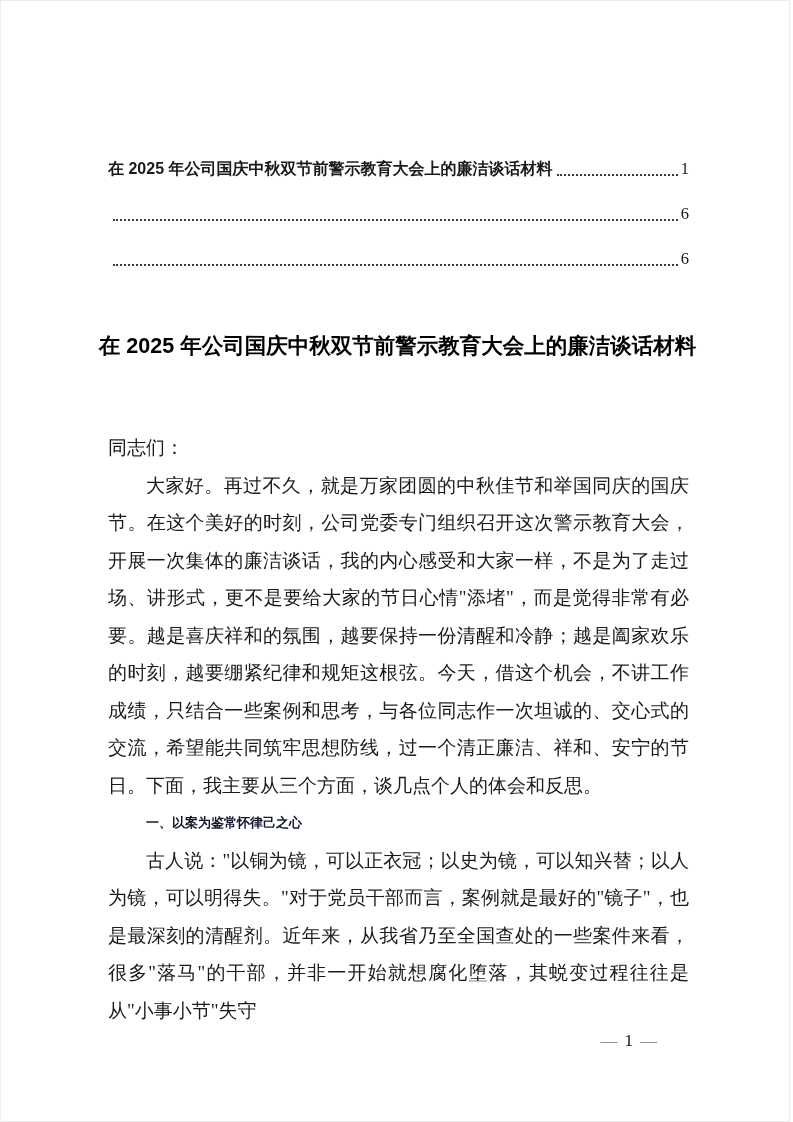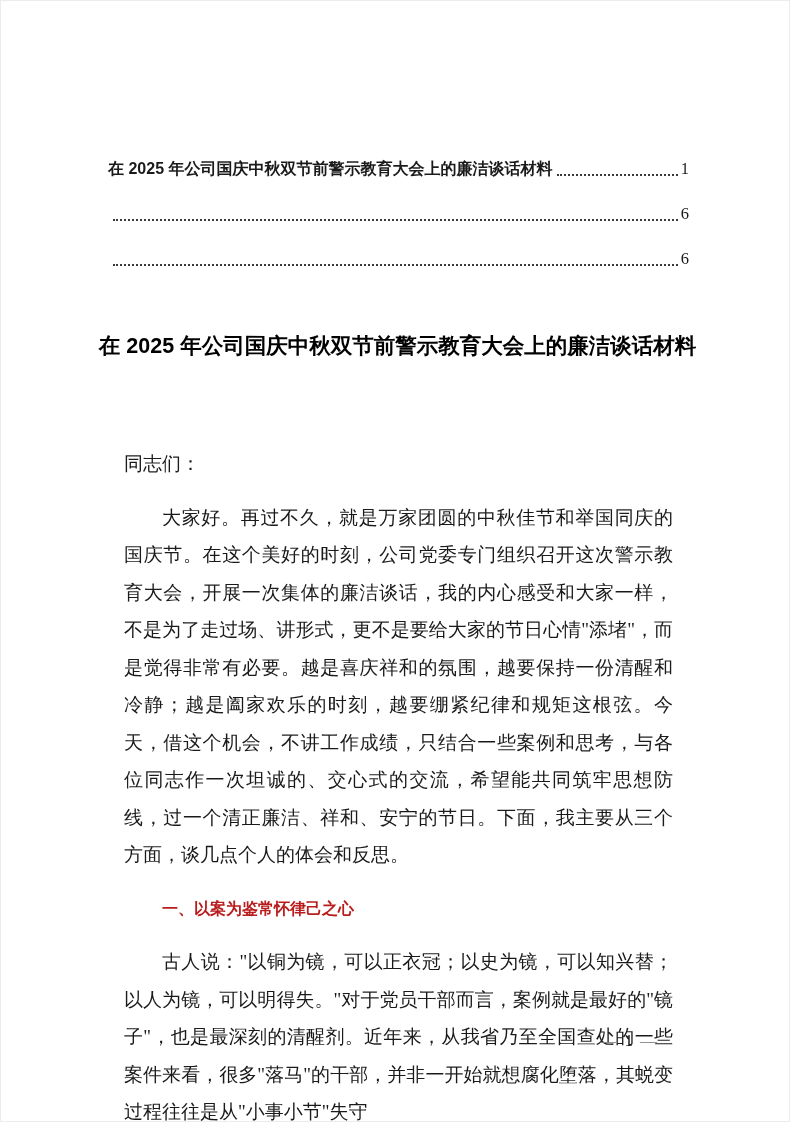--- a/index.html
+++ b/index.html
@@ -72,34 +72,34 @@
   .body-text {
     position: absolute;
     left: 107px;
     width: 581px;
     top: 428px;
     font-size: 19px;
     line-height: 37.5px;
     text-align: justify;
   }
   .body-text p {
-    margin: 16px;
+    margin: 0;
     text-indent: 38px;
   }
   .salutation {
     text-indent: 0 !important;
   }
   .section-heading {
     margin: 0;
     text-indent: 38px;
     font-family: "Liberation Sans", "DejaVu Sans", sans-serif;
     font-weight: bold;
-    font-size: 16px;
+    font-size: 13px;
     line-height: 37.5px;
-    color: #b91c1c;
+    color: #0f172a;
     text-align: left;
   }
 
   
   .page-footer {
     position: absolute;
     top: 1029px;
     right: 125px;
     font-size: 17px;
     line-height: 22px;

